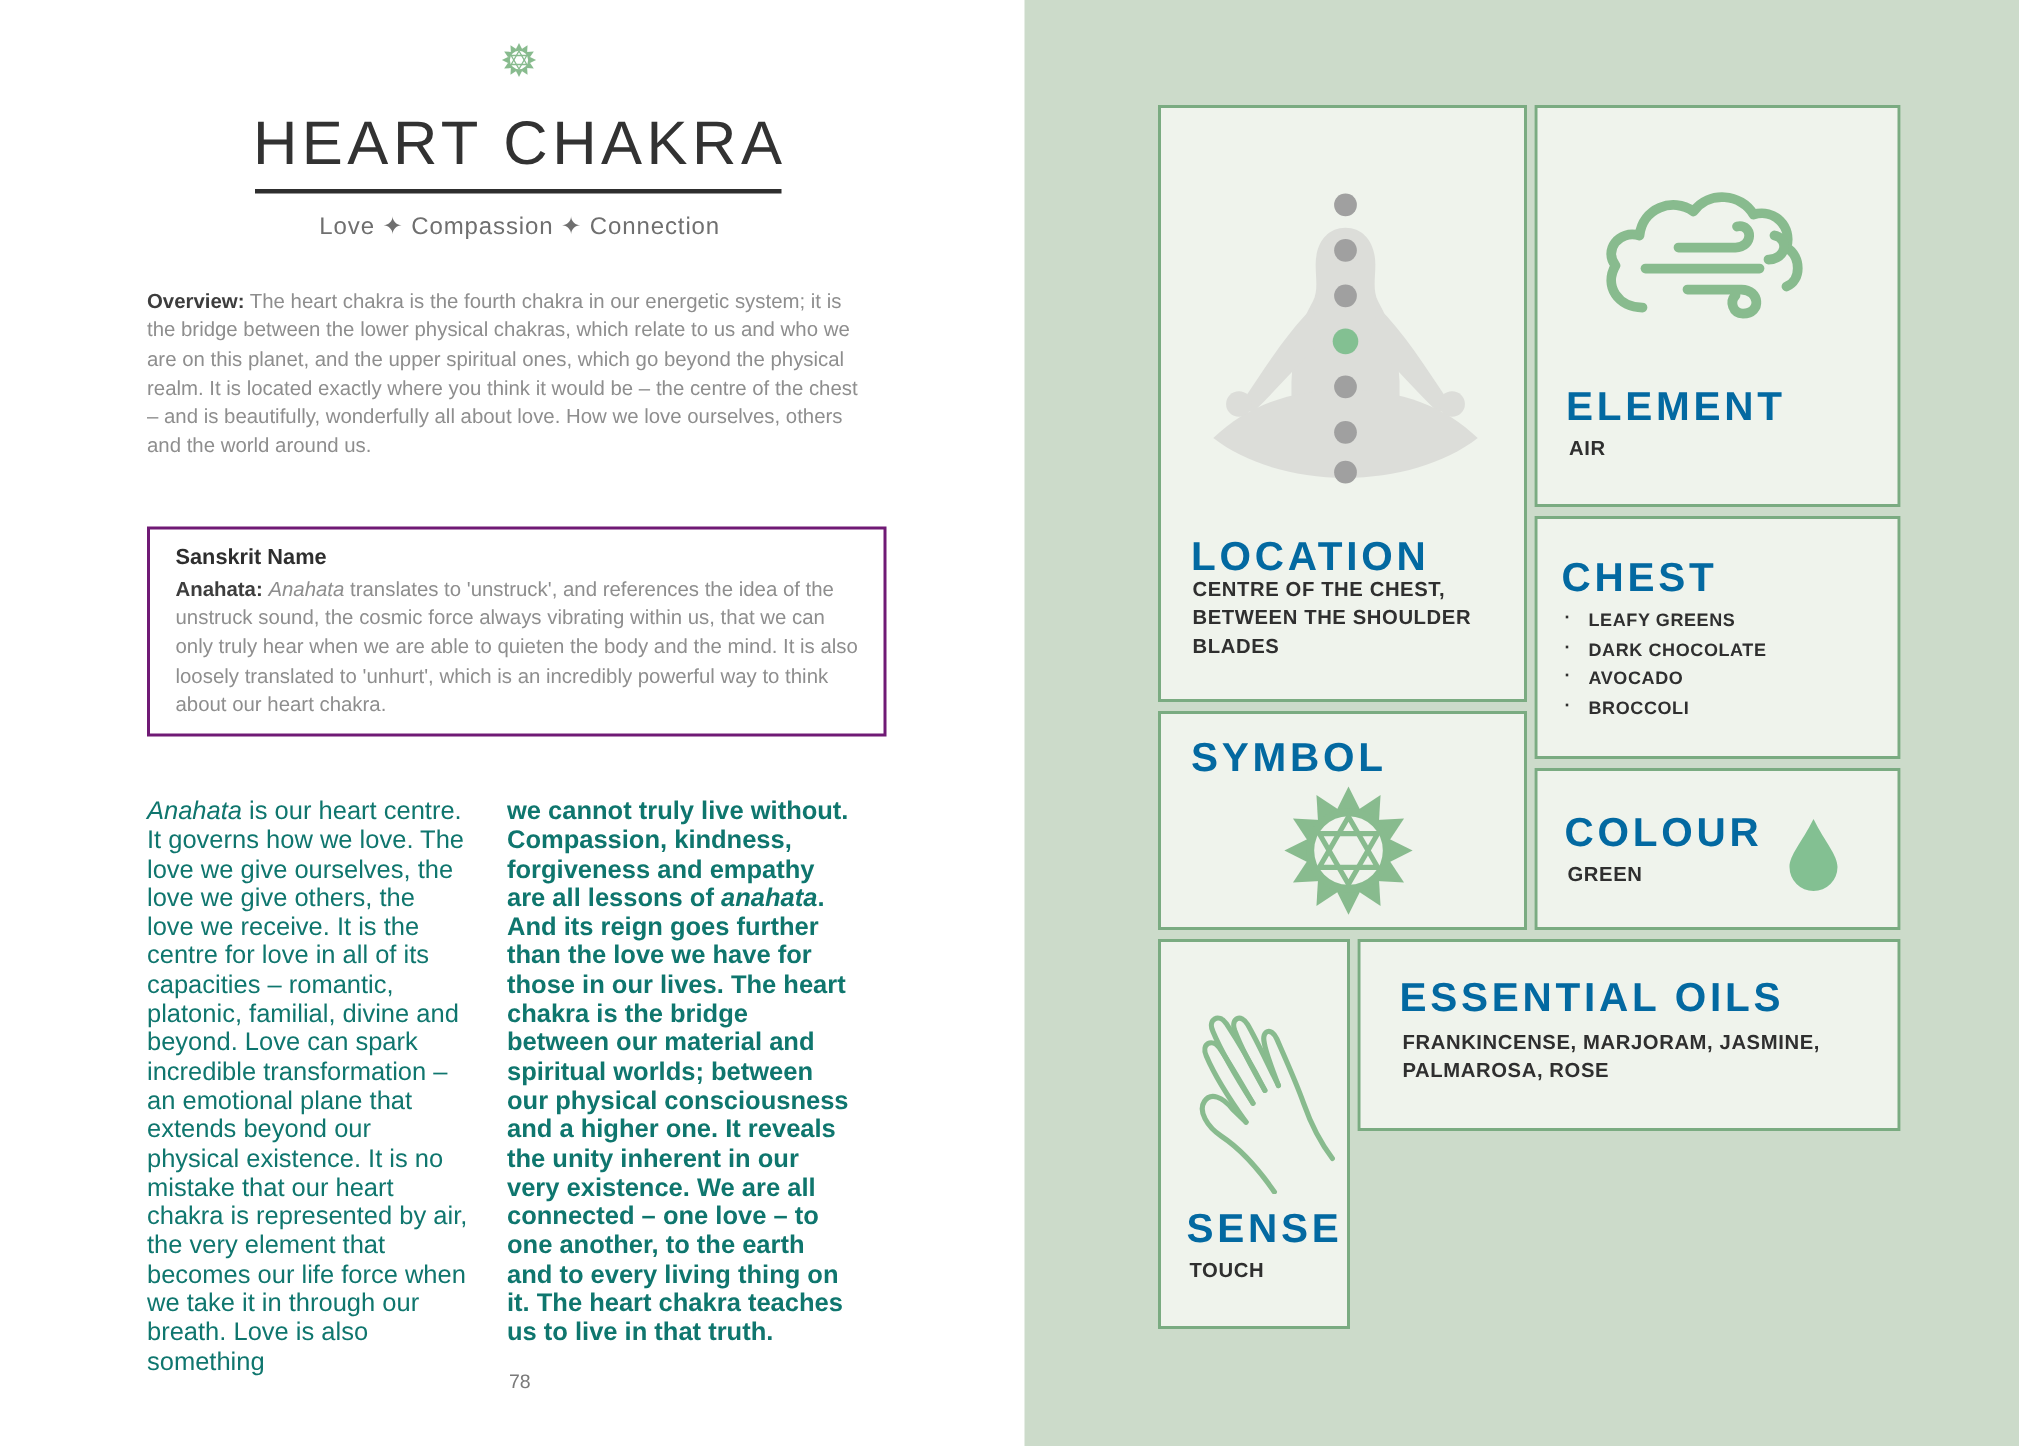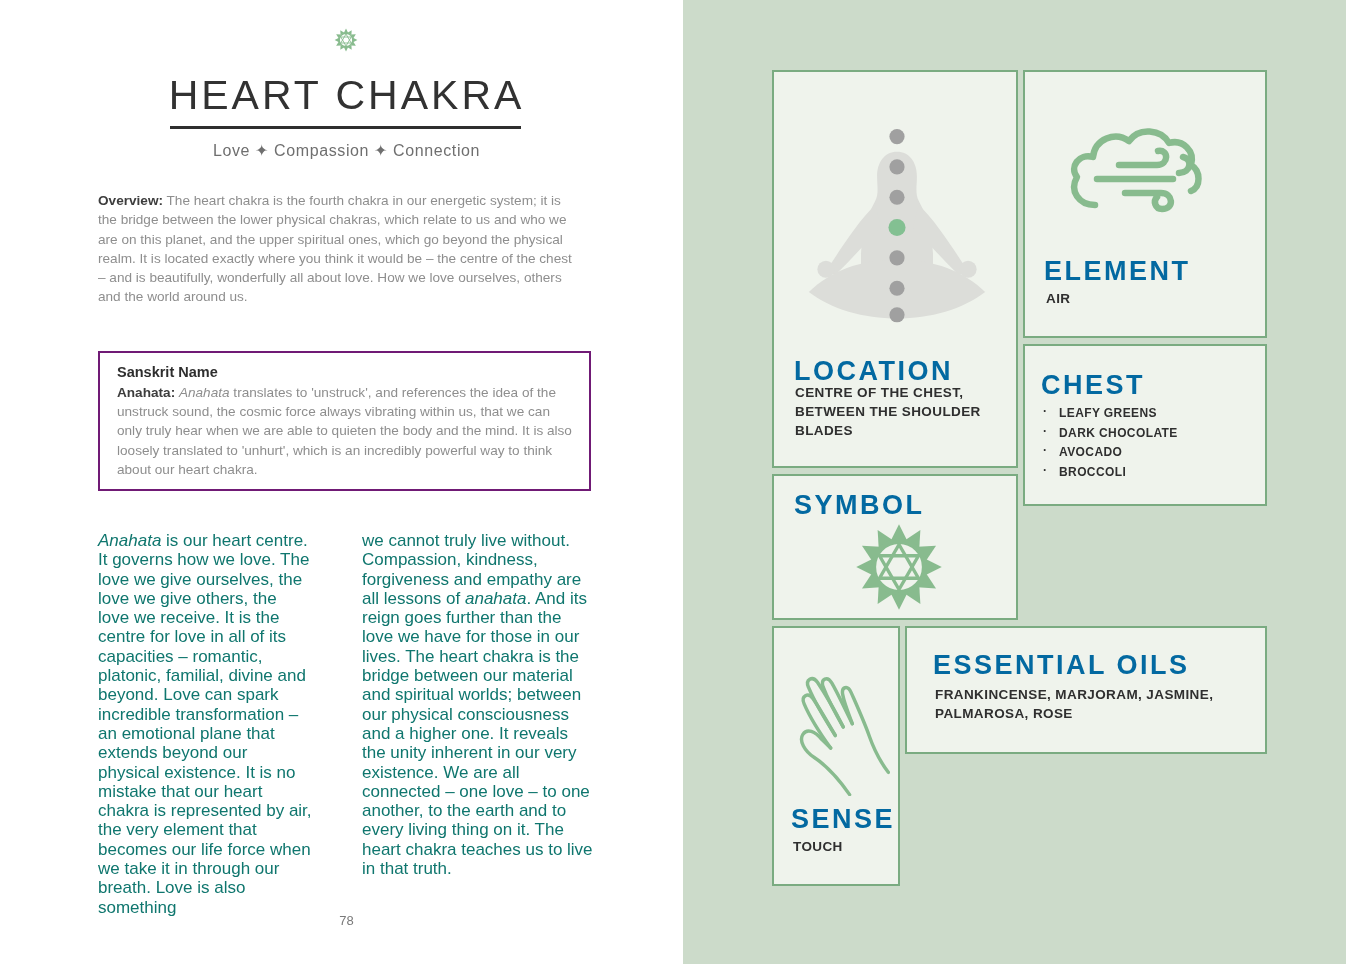--- a/index.html
+++ b/index.html
@@ -18,21 +18,21 @@
   .overview { position:absolute; left:88px; top:191px; width:484px;
               font-size:13.6px; line-height:19.3px; color:#8e8e8e; }
   .overview b { color:#3d3d3d; font-weight:bold; }
   .sanskrit-box { position:absolute; left:88px; top:351px; width:493px; height:140px;
                   border:2px solid #701a75; padding:11px 17px; background:#ffffff; }
   .box-title { font-size:14.5px; font-weight:bold; color:#2e2e2e; margin-bottom:3px; }
   .box-body { font-size:13.6px; line-height:19.2px; color:#8e8e8e; }
   .box-body b { color:#3d3d3d; }
   .col { position:absolute; top:531px; font-size:17px; line-height:19.3px; color:#0f766e; }
   .col1 { left:88px; width:214px; }
-  .col2 { left:352px; width:231px; }
+  .col2 { left:328px; width:231px;font-weight:bold; }
   .page-num { position:absolute; left:0; top:913px; width:673px; text-align:center;
               font-size:13px; color:#7a7a7a; }
 
   
   .page-right { position:absolute; left:673px; top:0; width:673px; height:964px; background:#ccdbca; }
   .card { position:absolute; background:#eff3ec; border:2px solid #7aab81; }
   .card-location { left:89px;  top:70px;  width:246px; height:398px; }
   .card-symbol   { left:89px;  top:474px; width:246px; height:146px; }
   .card-element  { left:340px; top:70px;  width:244px; height:268px; }
   .card-food     { left:340px; top:344px; width:244px; height:162px; }
@@ -177,20 +177,27 @@
       </ul>
     </section>
 
     <section class="card card-symbol">
       <div class="card-heading sym-head">SYMBOL</div>
       <svg class="sym-icon" viewBox="0 0 120 120">
           <use href="#anahata-sym"></use>
         </svg>
     </section>
 
+    <section class="card card-colour">
+      <div class="card-heading col-head">COLOUR</div>
+      <div class="card-detail col-det">GREEN</div>
+      <svg class="drop-icon" viewBox="0 0 40 50">
+        <path d="M20 2 C12 18 4 26 4 34 a16 16 0 0 0 32 0 C36 26 28 18 20 2 Z" fill="#83c092"></path>
+      </svg>
+    </section>
 
     <section class="card card-sense">
       <svg class="sense-icon" viewBox="0 0 120 170" fill="none" stroke="#88bb8e" stroke-width="4" stroke-linecap="round" stroke-linejoin="round">
         <g transform="rotate(-30 60 85)">
           <path d="M30 164 C28 140 24 122 16 106 C10 94 10 80 18 76 C26 72 32 80 34 92 L38 106"></path>
           <path d="M38 106 C36 86 35 62 37 46 C38 36 48 36 49 46 C50 60 50 80 50 96"></path>
           <path d="M50 96 C49 74 49 48 51 32 C52 22 62 22 63 32 C64 48 64 72 63 92"></path>
           <path d="M63 92 C63 72 64 52 66 40 C68 30 77 31 77 41 C77 56 75 76 74 94"></path>
           <path d="M74 94 C76 82 78 68 81 60 C84 50 92 52 91 62 C89 80 87 100 84 116 C81 132 80 148 82 164"></path>
         </g>

